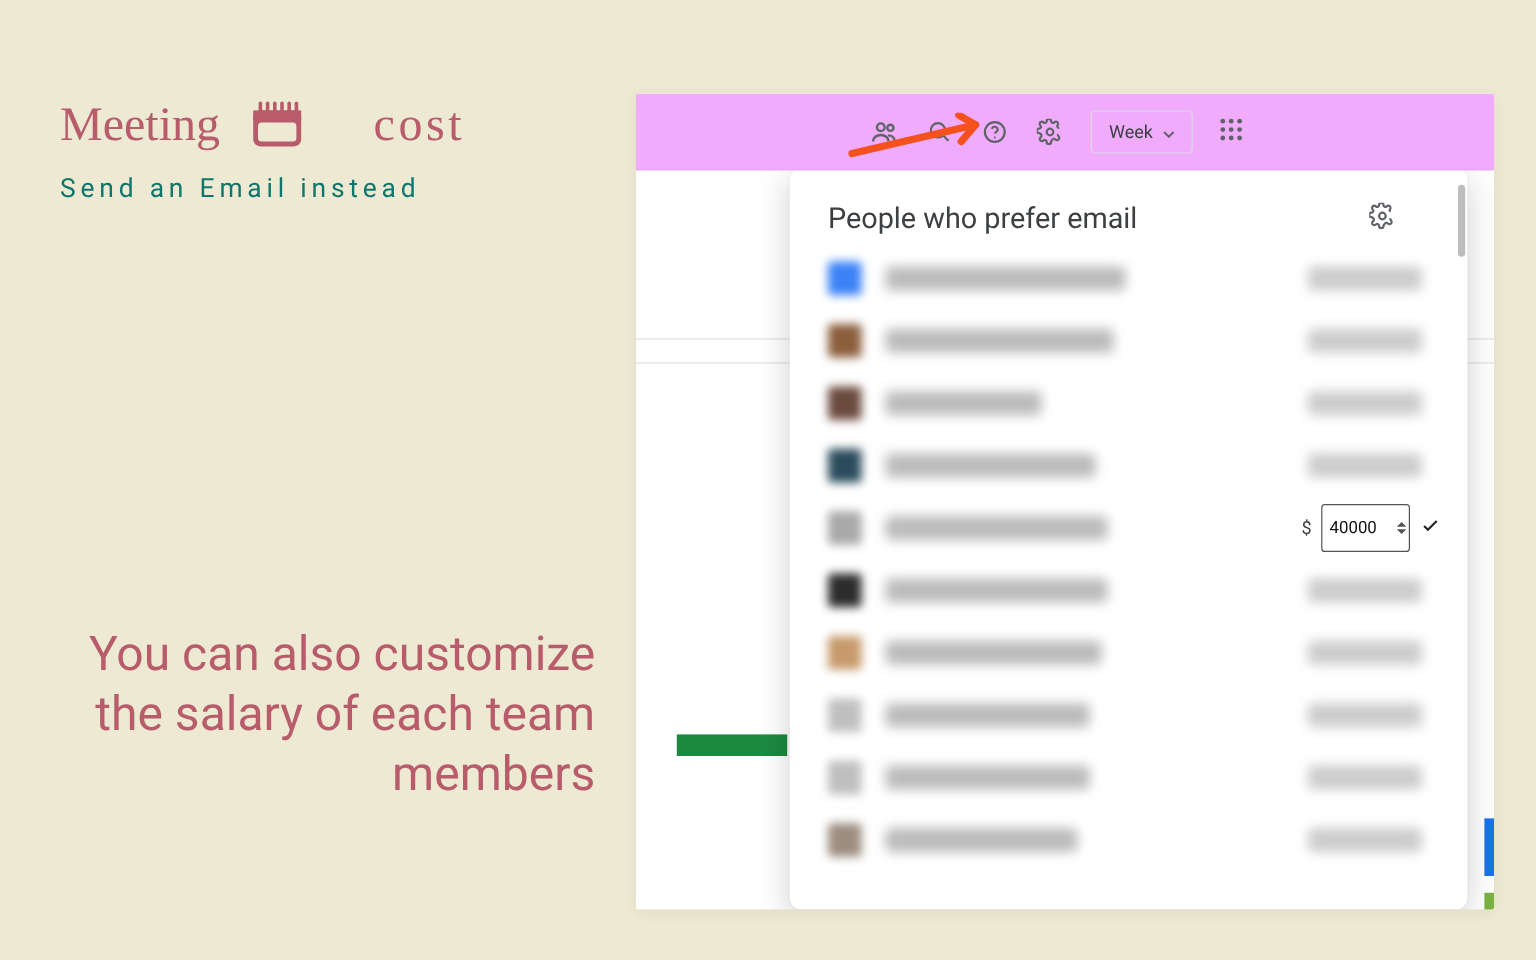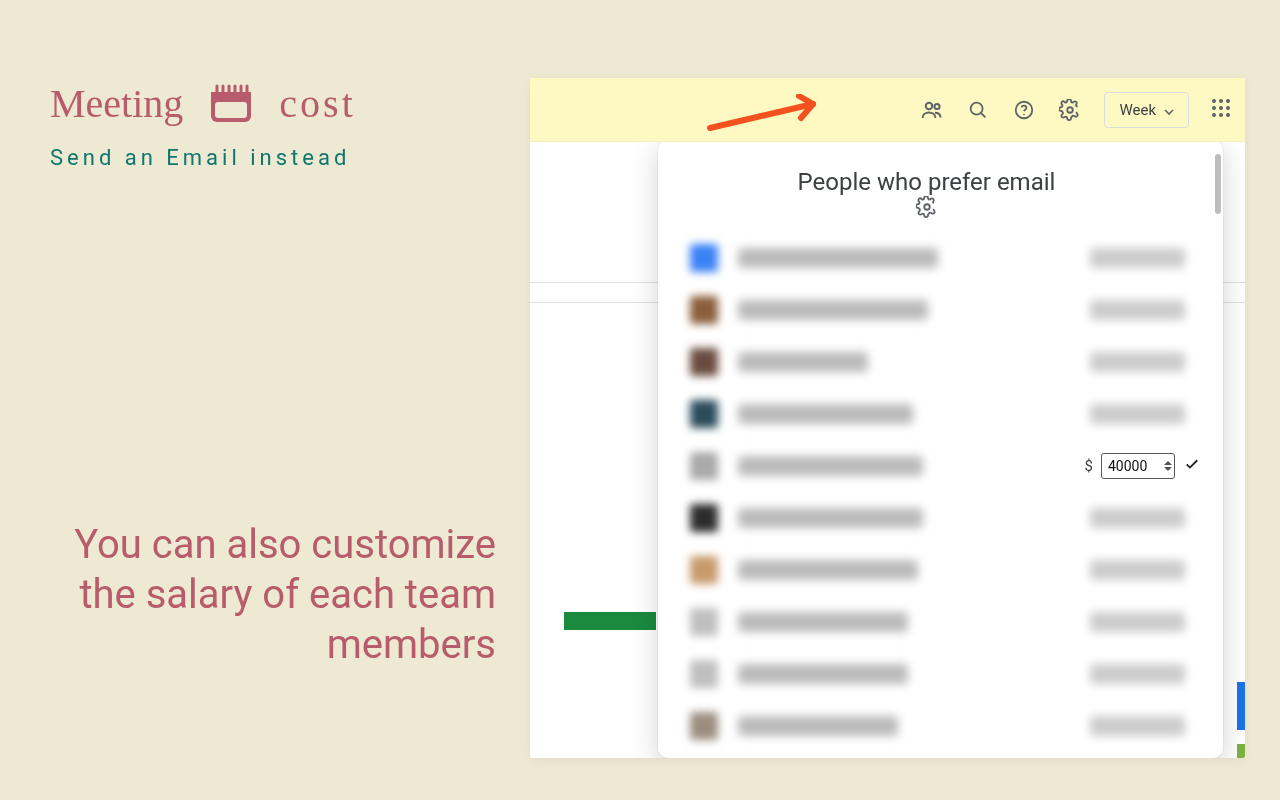--- a/index.html
+++ b/index.html
@@ -1,56 +1,56 @@
 <!DOCTYPE html>
 <html><head>
   <meta charset="utf-8">
   <style>
     * { margin: 0; padding: 0; box-sizing: border-box; }
     body { width: 1280px; height: 800px; background: #EDE9D2; font-family: -apple-system, BlinkMacSystemFont, "Segoe UI", Roboto, Arial, sans-serif; position: relative; overflow: hidden; }
 
     
     .logo { position: absolute; left: 50px; top: 80px; display: flex; align-items: center; gap: 26px; color: #B85C6B; font-family: "Segoe Script", cursive; font-size: 40px; }
     .logo .part1 { font-weight: 400; }
-    .logo .part2 { letter-spacing: 3px; font-weight: 300; }
+    .logo .part2 { letter-spacing: 3px; font-weight: 300; margin-left: 32px; }
     .cal-icon svg { display:block; }
     .tagline { position: absolute; left: 50px; top: 145px; color: #0f766e; font-size: 22px; letter-spacing: 4px; }
 
     .marketing { position: absolute; left: 36px; top: 520px; width: 460px; color: #B85C6B; font-size: 40px; line-height: 1.25; text-align: right; }
 
     
     .panel { position: absolute; right: 35px; top: 78px; width: 715px; height: 680px; background: #fff; box-shadow: 0 2px 12px rgba(0,0,0,0.06); overflow: hidden; border-radius: 2px; }
 
     
-    .toolbar { position: absolute; top: 0; left: 0; right: 0; height: 64px; display: flex; align-items: center; justify-content: flex-end; padding-right: 14px; gap: 22px; border-bottom: 1px solid rgba(0,0,0,0.03); background:#fef9c3; z-index:3; }
+    .toolbar { position: absolute; top: 0; left: 0; right: 0; height: 64px; display: flex; align-items: center; justify-content: center; padding-right: 14px; gap: 22px; border-bottom: 1px solid rgba(0,0,0,0.03); background:#f0abfc; z-index:3; }
     .toolbar .icon-btn { width: 24px; height: 24px; display:flex; align-items:center; justify-content:center; color:#5f6368; cursor:pointer; }
     .toolbar .week-btn { display:flex; align-items:center; gap:8px; border:1px solid #DADCE0; border-radius:4px; padding:8px 14px; color:#3c4043; font-size:15px; cursor:pointer; }
     .toolbar .apps { cursor:pointer; color:#5f6368; }
 
     
     .arrow { position:absolute; top:16px; left:175px; z-index:4; }
     .arrow svg { display:block; }
 
     
     .card { position:absolute; top:62px; left:128px; right:22px; bottom:0; background:#fff; border-radius:10px; box-shadow: 0 8px 28px rgba(0,0,0,0.18), 0 0 0 1px rgba(0,0,0,0.03); padding: 28px 12px 12px 32px; z-index:2; }
     .card-scroll { position:absolute; right:2px; top:14px; width:6px; height:60px; background:#bdbdbd; border-radius:3px; }
-    .card-header { display:flex; align-items:center; justify-content:space-between; padding-right:48px;flex-direction:column; }
+    .card-header { display:flex; align-items:center; justify-content:space-between; padding-right:48px; }
     .card-title { font-size:24px; color:#3c4043; }
     .card-gear { color:#5f6368; }
 
     .list { margin-top:20px; display:flex; flex-direction:column; gap:20px; }
     .row { display:flex; align-items:center; height:32px; }
     .avatar { width:28px; height:28px; border-radius:3px; filter: blur(4px); flex:0 0 28px; }
     .name-blur { margin-left: 20px; height:20px; border-radius:4px; background:#bbb; filter: blur(5px); }
     .spacer { flex:1; }
     .right-blur { width:95px; height:20px; border-radius:4px; background:#ccc; filter: blur(5px); margin-right: 26px; }
 
     .salary-edit { display:flex; align-items:center; gap:8px; margin-right:10px; }
     .dollar { color:#3c4043; font-size:15px; }
-    .salary-input { width:74px; height:26px; border:1px solid #555; border-radius:3px; display:flex; align-items:center; padding:0 2px 0 6px; font-size:14px; color:#111; }
+    .salary-input { width:74px; height:40px; border:1px solid #555; border-radius:3px; display:flex; align-items:center; padding:0 2px 0 6px; font-size:14px; color:#111; }
     .salary-input .spin { margin-left:auto; display:flex; flex-direction:column; gap:0; }
     .spin .tri { width:0; height:0; border-left:4px solid transparent; border-right:4px solid transparent; }
     .spin .up { border-bottom:4px solid #555; }
     .spin .down { border-top:4px solid #555; margin-top:2px; }
     .check { width:18px; height:18px; }
 
     
     .bg-lines { position:absolute; left:0; right:0; top:64px; bottom:0; z-index:1; }
     .bg-lines .hl { position:absolute; left:0; right:0; height:1px; background:#e0e0e0; }
     .bg-lines .green { position:absolute; left:34px; top:470px; width:92px; height:18px; background:#1B8A3F; }

